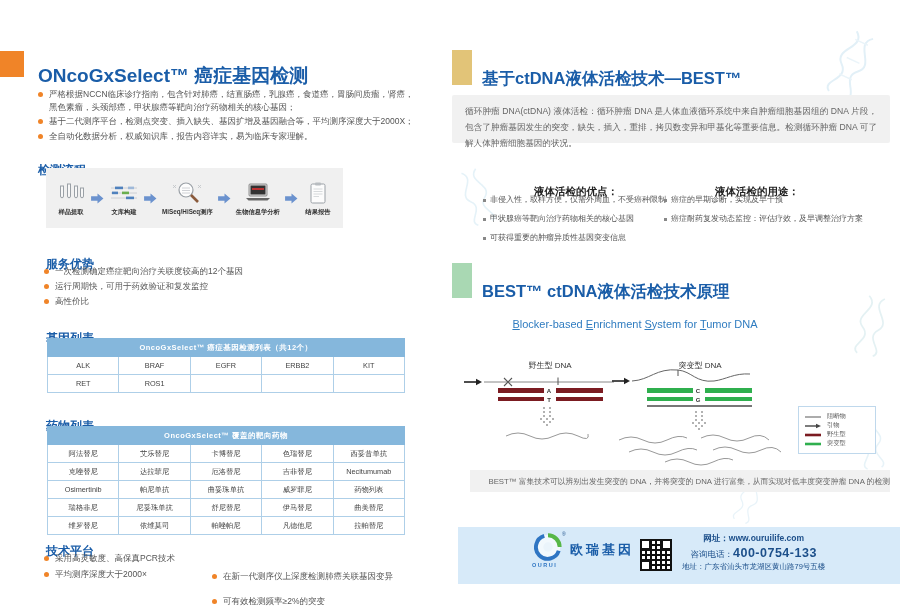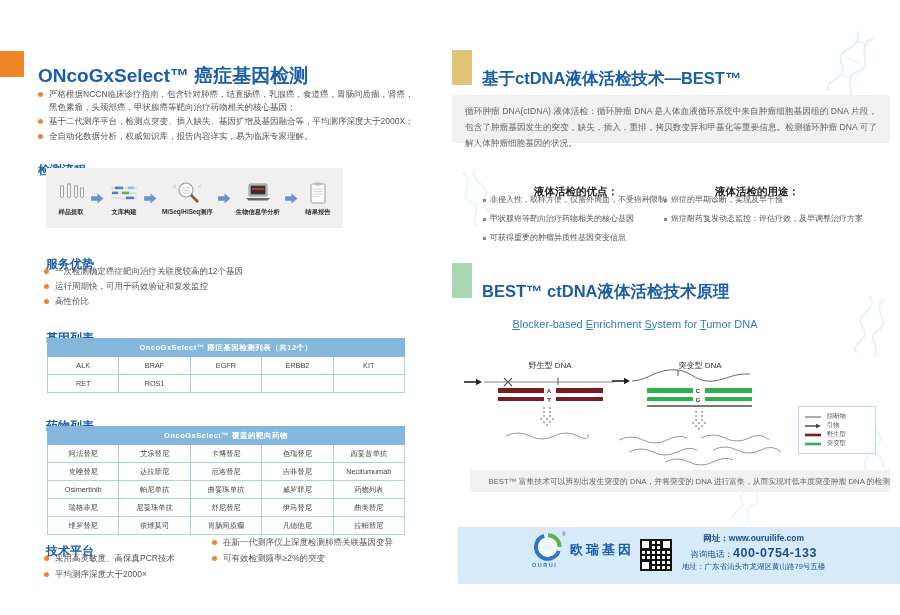--- a/index.html
+++ b/index.html
@@ -225,39 +225,39 @@
     <tr>
       <td>瑞格非尼</td>
       <td>尼妥珠单抗</td>
       <td>舒尼替尼</td>
       <td>伊马替尼</td>
       <td>曲美替尼</td>
     </tr>
     <tr>
       <td>维罗替尼</td>
       <td>依维莫司</td>
-      <td>胃肠间质瘤</td>
+      <td>帕唑帕尼</td>
       <td>凡德他尼</td>
       <td>拉帕替尼</td>
     </tr>
   </tbody>
     </table>
 
   <h2 class="sec-h" style="left:46px;top:533px">技术平台</h2>
   <div class="blist" style="left:44px;top:552px;width:165px;gap:3px">
     <div class="blt">
         <span class="dot"></span>
         <span>采用高灵敏度、高保真PCR技术</span>
       </div>
     <div class="blt">
         <span class="dot"></span>
         <span>平均测序深度大于2000×</span>
       </div>
   </div>
-  <div class="blist" style="left:212px;top:536px;width:210px;gap:3px">
+  <div class="blist" style="left:212px;top:570px;width:210px;gap:12px">
     <div class="blt">
         <span class="dot"></span>
         <span>在新一代测序仪上深度检测肺癌关联基因变异</span>
       </div>
     <div class="blt">
         <span class="dot"></span>
         <span>可有效检测频率≥2%的突变</span>
       </div>
   </div>
 

